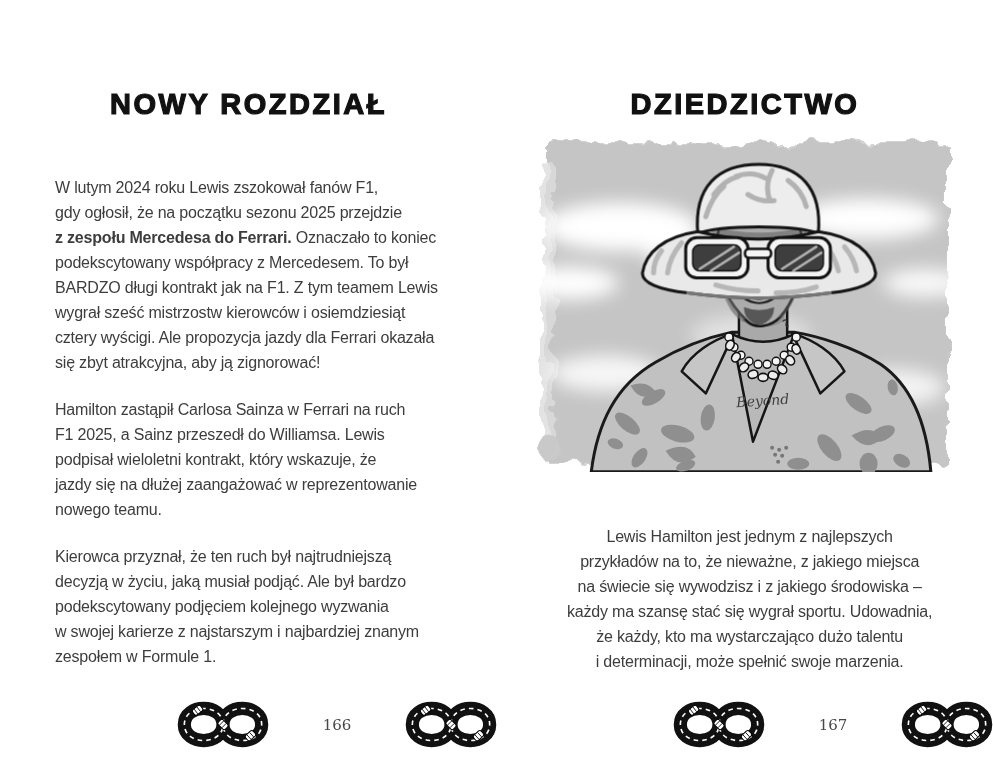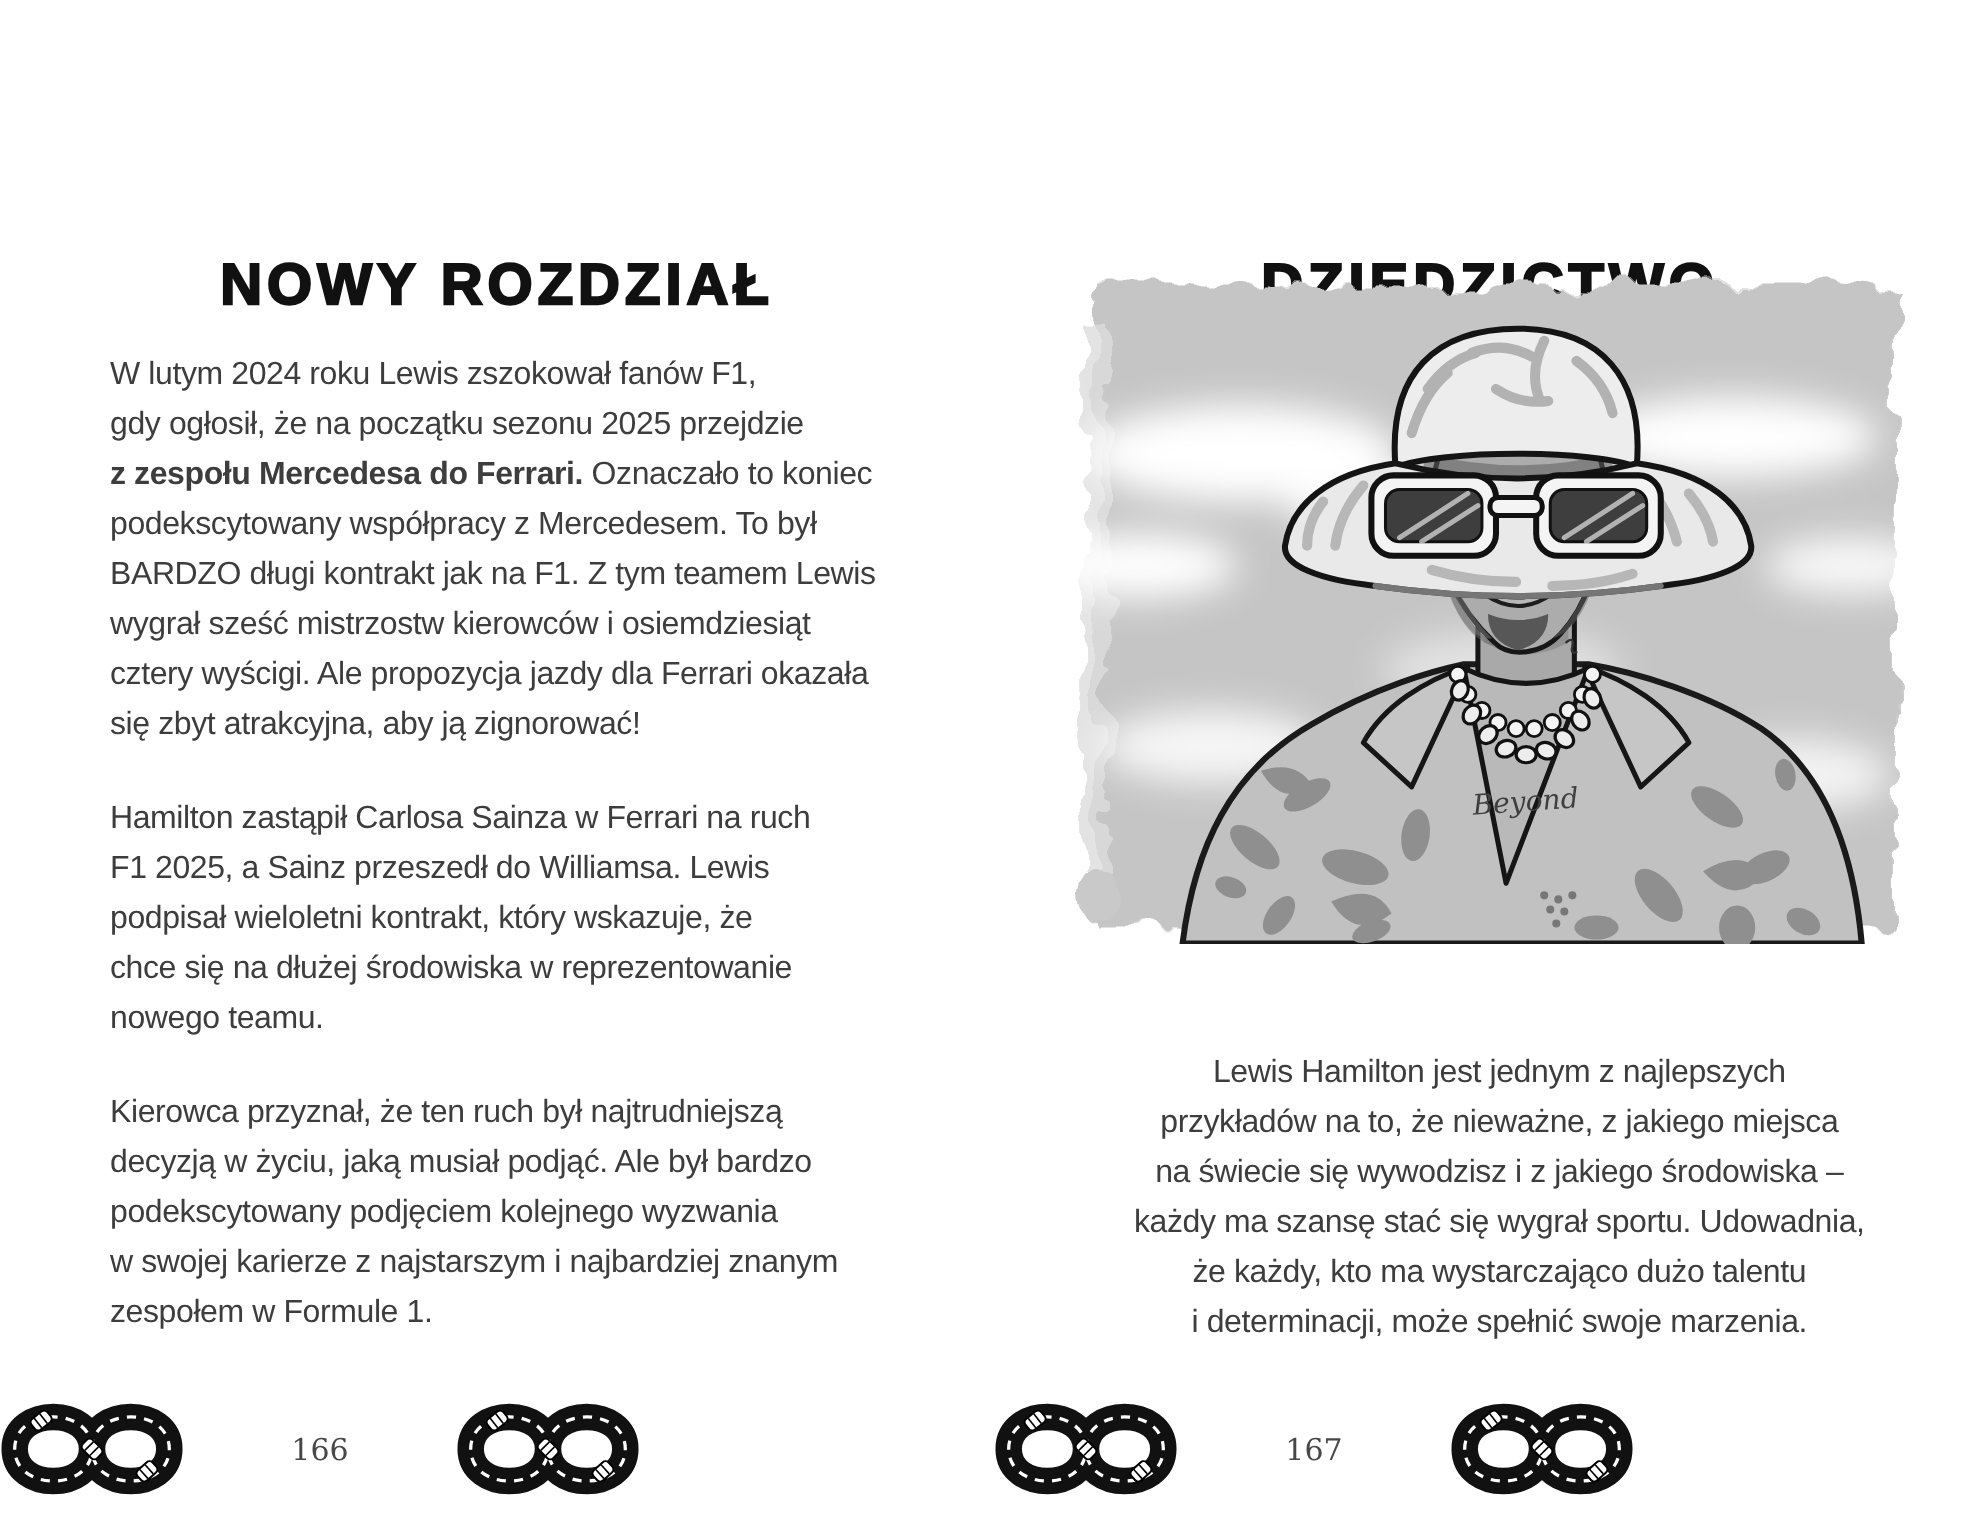--- a/index.html
+++ b/index.html
@@ -2,32 +2,32 @@
 <html><head>
 <meta charset="utf-8">
 <style>
   html,body{margin:0;padding:0;background:#ffffff;}
   .spread{position:relative;width:993px;height:768px;background:#fff;overflow:hidden;
           font-family:"Liberation Sans",sans-serif;}
   .page{position:absolute;top:0;height:768px;}
   #page-left{left:0;width:497px;}
   #page-right{left:497px;width:496px;}
   .chapter-title{position:absolute;top:88px;left:0;right:0;text-align:center;
-      font-size:29px;font-weight:bold;letter-spacing:2.5px;color:#111;margin-top:39px;
+      font-size:29px;font-weight:bold;letter-spacing:2.5px;color:#111;
       -webkit-text-stroke:1.2px #111;}
   .textblock{position:absolute;font-size:16px;color:#3d3d3d;letter-spacing:-0.2px;}
   #page-left .textblock{left:55px;top:163px;}
   #page-right .textblock{left:70px;top:512px;text-align:center;}
   .para{margin:12px 0 22px 0;}
   .line{height:25px;line-height:25px;white-space:nowrap;}
   .line .b{font-weight:bold;}
   .illu-wrap{position:absolute;left:38px;top:134px;width:426px;height:338px;}
   .illu-wrap svg{display:block;width:100%;height:100%;}
   .footer{position:absolute;bottom:14px;left:0;right:0;display:flex;
-          align-items:center;justify-content:flex-start;gap:52px;}
+          align-items:center;justify-content:flex-end;gap:52px;}
   .pageno{font-family:"DejaVu Serif",serif;font-size:15px;color:#474747;
           min-width:32px;text-align:center;}
   .inf-icon{width:92px;height:59px;display:block;}
   .hidden-defs{position:absolute;width:0;height:0;overflow:hidden;}
 </style>
 </head>
 <body>
 
 <svg class="hidden-defs" aria-hidden="true">
   <defs>
@@ -59,21 +59,21 @@
           <div class="line"><span>podekscytowany współpracy z Mercedesem. To był</span></div>
           <div class="line"><span>BARDZO długi kontrakt jak na F1. Z tym teamem Lewis</span></div>
           <div class="line"><span>wygrał sześć mistrzostw kierowców i osiemdziesiąt</span></div>
           <div class="line"><span>cztery wyścigi. Ale propozycja jazdy dla Ferrari okazała</span></div>
           <div class="line"><span>się zbyt atrakcyjna, aby ją zignorować!</span></div>
         </div>
       <div class="para">
           <div class="line"><span>Hamilton zastąpił Carlosa Sainza w Ferrari na ruch</span></div>
           <div class="line"><span>F1 2025, a Sainz przeszedł do Williamsa. Lewis</span></div>
           <div class="line"><span>podpisał wieloletni kontrakt, który wskazuje, że</span></div>
-          <div class="line"><span>chce się na dłużej środowiska w reprezentowanie</span></div>
+          <div class="line"><span>jazdy się na dłużej zaangażować w reprezentowanie</span></div>
           <div class="line"><span>nowego teamu.</span></div>
         </div>
       <div class="para">
           <div class="line"><span>Kierowca przyznał, że ten ruch był najtrudniejszą</span></div>
           <div class="line"><span>decyzją w życiu, jaką musiał podjąć. Ale był bardzo</span></div>
           <div class="line"><span>podekscytowany podjęciem kolejnego wyzwania</span></div>
           <div class="line"><span>w swojej karierze z najstarszym i najbardziej znanym</span></div>
           <div class="line"><span>zespołem w Formule 1.</span></div>
         </div>
     </div>

